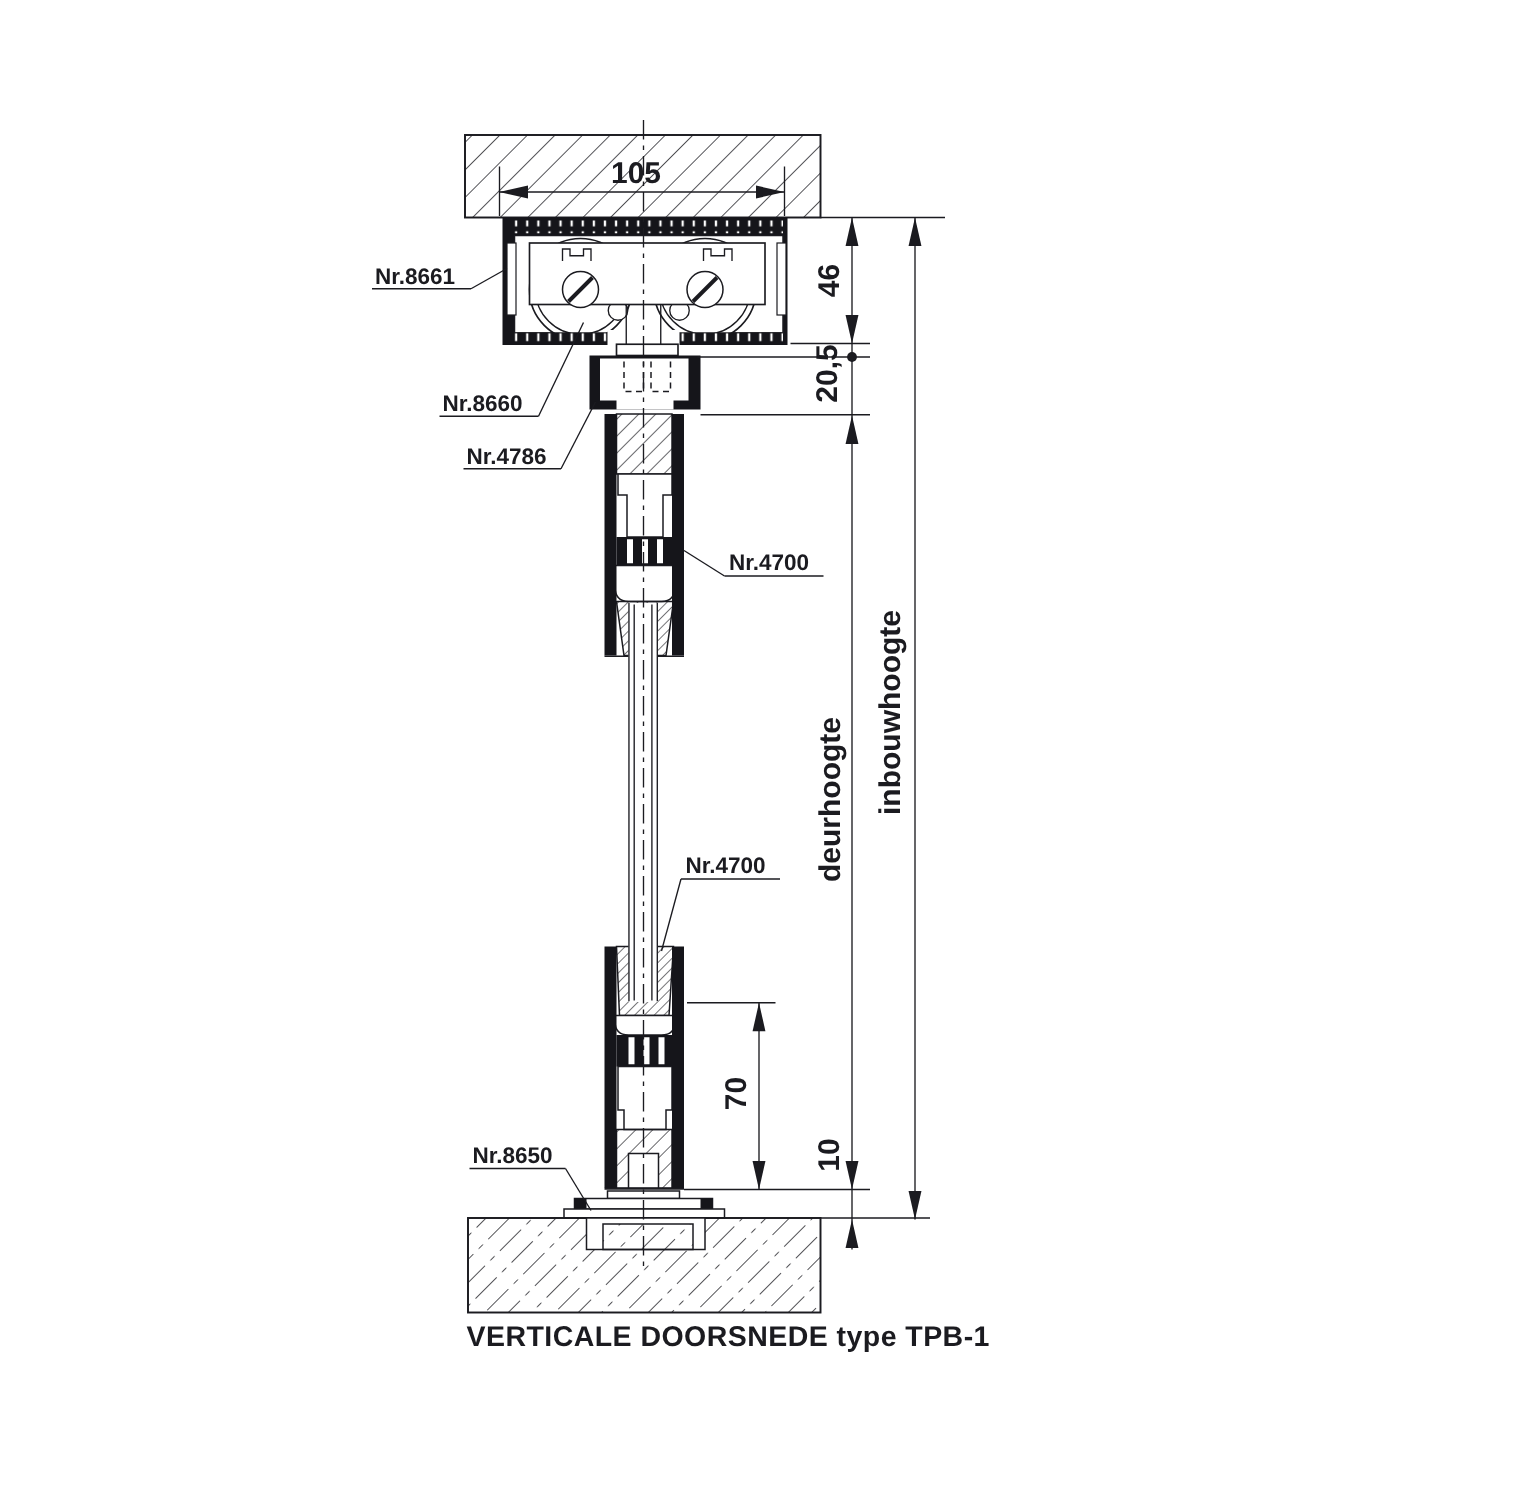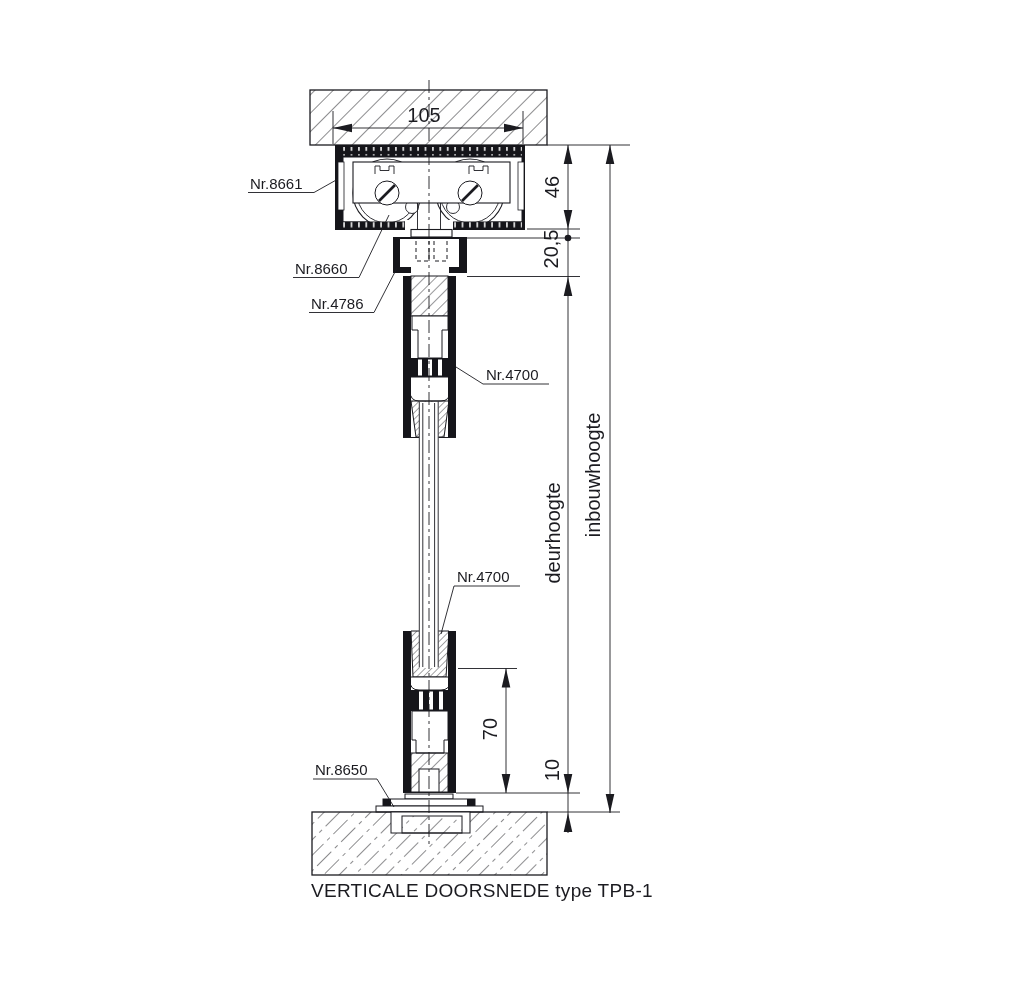--- a/index.html
+++ b/index.html
@@ -1,16 +1,16 @@
 <!DOCTYPE html>
 <html><head>
 <meta charset="utf-8">
 <style>
   html,body{margin:0;padding:0;background:#ffffff;}
-  .frame{position:relative;width:1011px;height:1000px;background:#ffffff;overflow:hidden;}
+  .frame{position:relative;width:1011px;height:1000px;background:#ffffff;overflow:hidden;font-weight:bold;}
   svg{display:block;}
   text{font-family:"Liberation Sans", sans-serif;fill:#1b1b20;}
   .dim-text{font-size:20px;}
   .lbl-text{font-size:15px;}
   .cap-text{font-size:19px;letter-spacing:.3px;}
   .thin{stroke:#1b1b20;stroke-width:.9;fill:none;}
   .med{stroke:#1b1b20;stroke-width:1.1;fill:none;}
   .arrow{fill:#1b1b20;stroke:none;}
 </style>
 </head>

